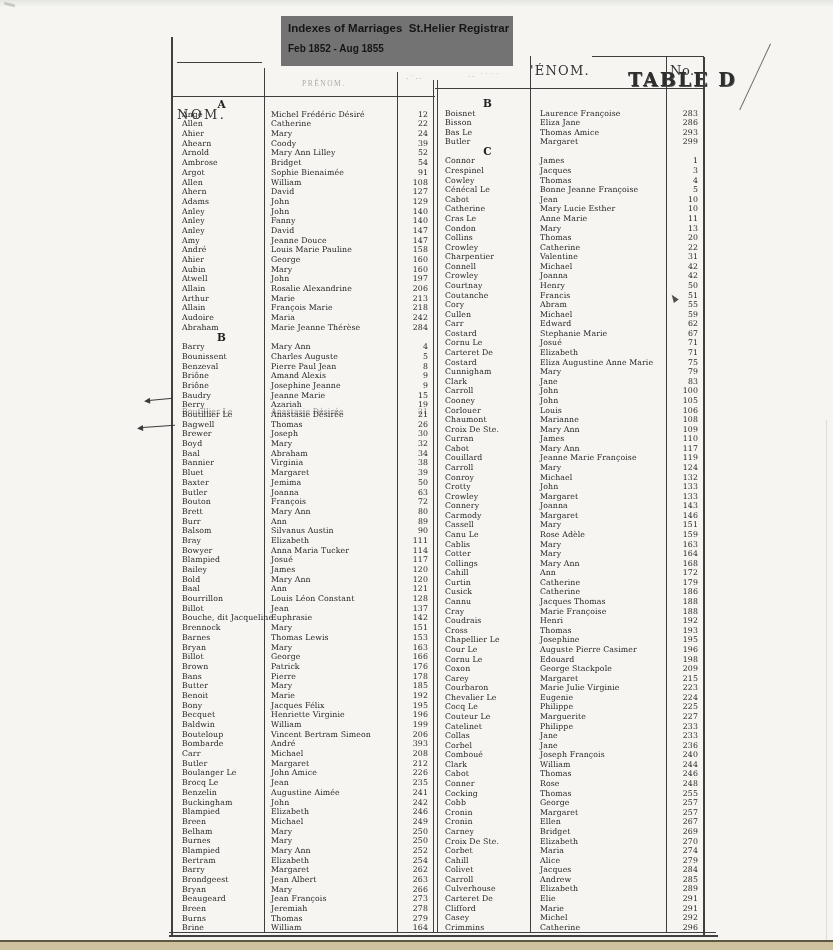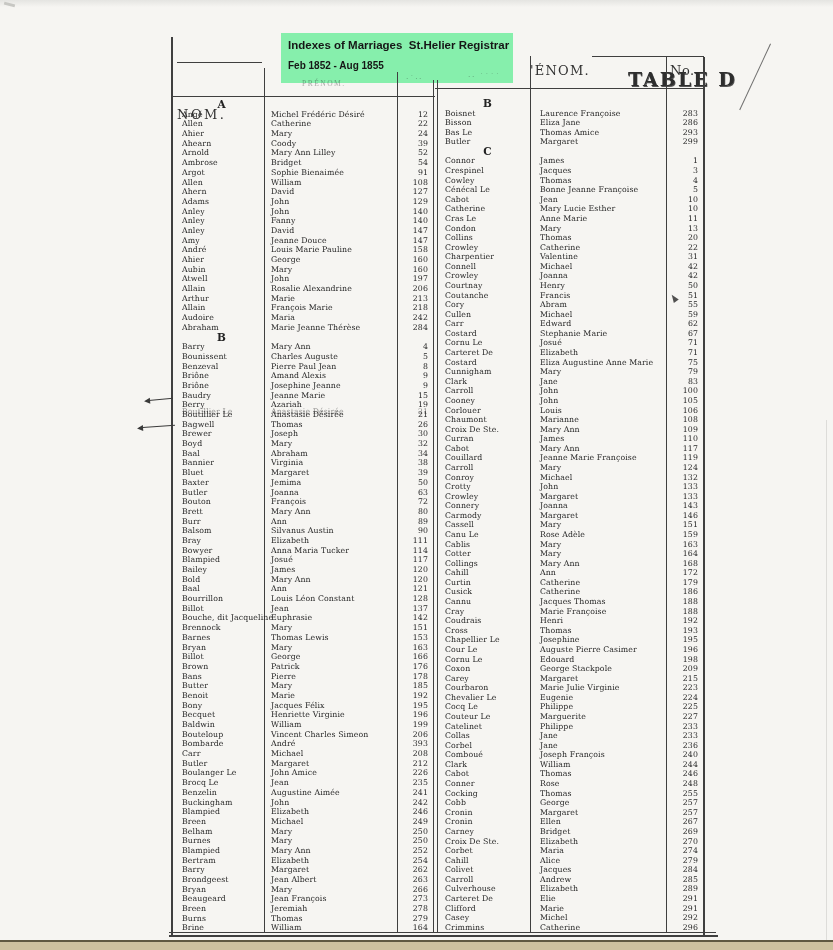--- a/index.html
+++ b/index.html
@@ -8,21 +8,21 @@
         font-family:"DejaVu Serif", serif;color:var(--ink,#2b2b2b);}
   .top-band{position:absolute;left:0;top:0;width:833px;height:7px;
             background:linear-gradient(#e4e4e1,rgba(246,245,242,0));}
   .corner-speck{position:absolute;left:4px;top:3px;width:11px;height:3px;background:#c7c7c3;
                 transform:rotate(14deg);}
   
   .table-title{position:absolute;left:628px;top:20px;width:110px;
                font-family:"DejaVu Serif",serif;font-weight:bold;font-size:19px;
                letter-spacing:2px;color:#2e2e2e;text-shadow:0.6px 0.6px 0 #555;margin-top:48px;}
   
-  .overlay-box{position:absolute;left:281px;top:33px;width:232px;height:50px;background:#86efac;}
+  .overlay-box{position:absolute;left:281px;top:16px;width:232px;height:50px;background:#737373;}
   .ov-line{position:absolute;left:7px;font-family:"Liberation Sans",sans-serif;
            font-weight:bold;color:#161616;white-space:pre;}
   .ov1{top:6px;font-size:11.5px;}
   .ov2{top:27px;font-size:10px;}
   
   .remnant{position:absolute;font-size:7.5px;letter-spacing:1.5px;color:rgba(40,40,40,0.38);
            font-family:"DejaVu Serif",serif;filter:blur(0.3px);}
   
   .colhead{position:absolute;font-size:13px;color:#333;
            font-family:"DejaVu Serif",serif;}
@@ -425,21 +425,21 @@
         <span class="c-pre">Henriette Virginie</span>
         <span class="c-no">196</span>
       </div>
       <div class="trow">
         <span class="c-nom">Baldwin</span>
         <span class="c-pre">William</span>
         <span class="c-no">199</span>
       </div>
       <div class="trow">
         <span class="c-nom">Bouteloup</span>
-        <span class="c-pre">Vincent Charles Simeon</span>
+        <span class="c-pre">Vincent Bertram Simeon</span>
         <span class="c-no">206</span>
       </div>
       <div class="trow">
         <span class="c-nom">Bombarde</span>
         <span class="c-pre">André</span>
         <span class="c-no">393</span>
       </div>
       <div class="trow">
         <span class="c-nom">Carr</span>
         <span class="c-pre">Michael</span>

